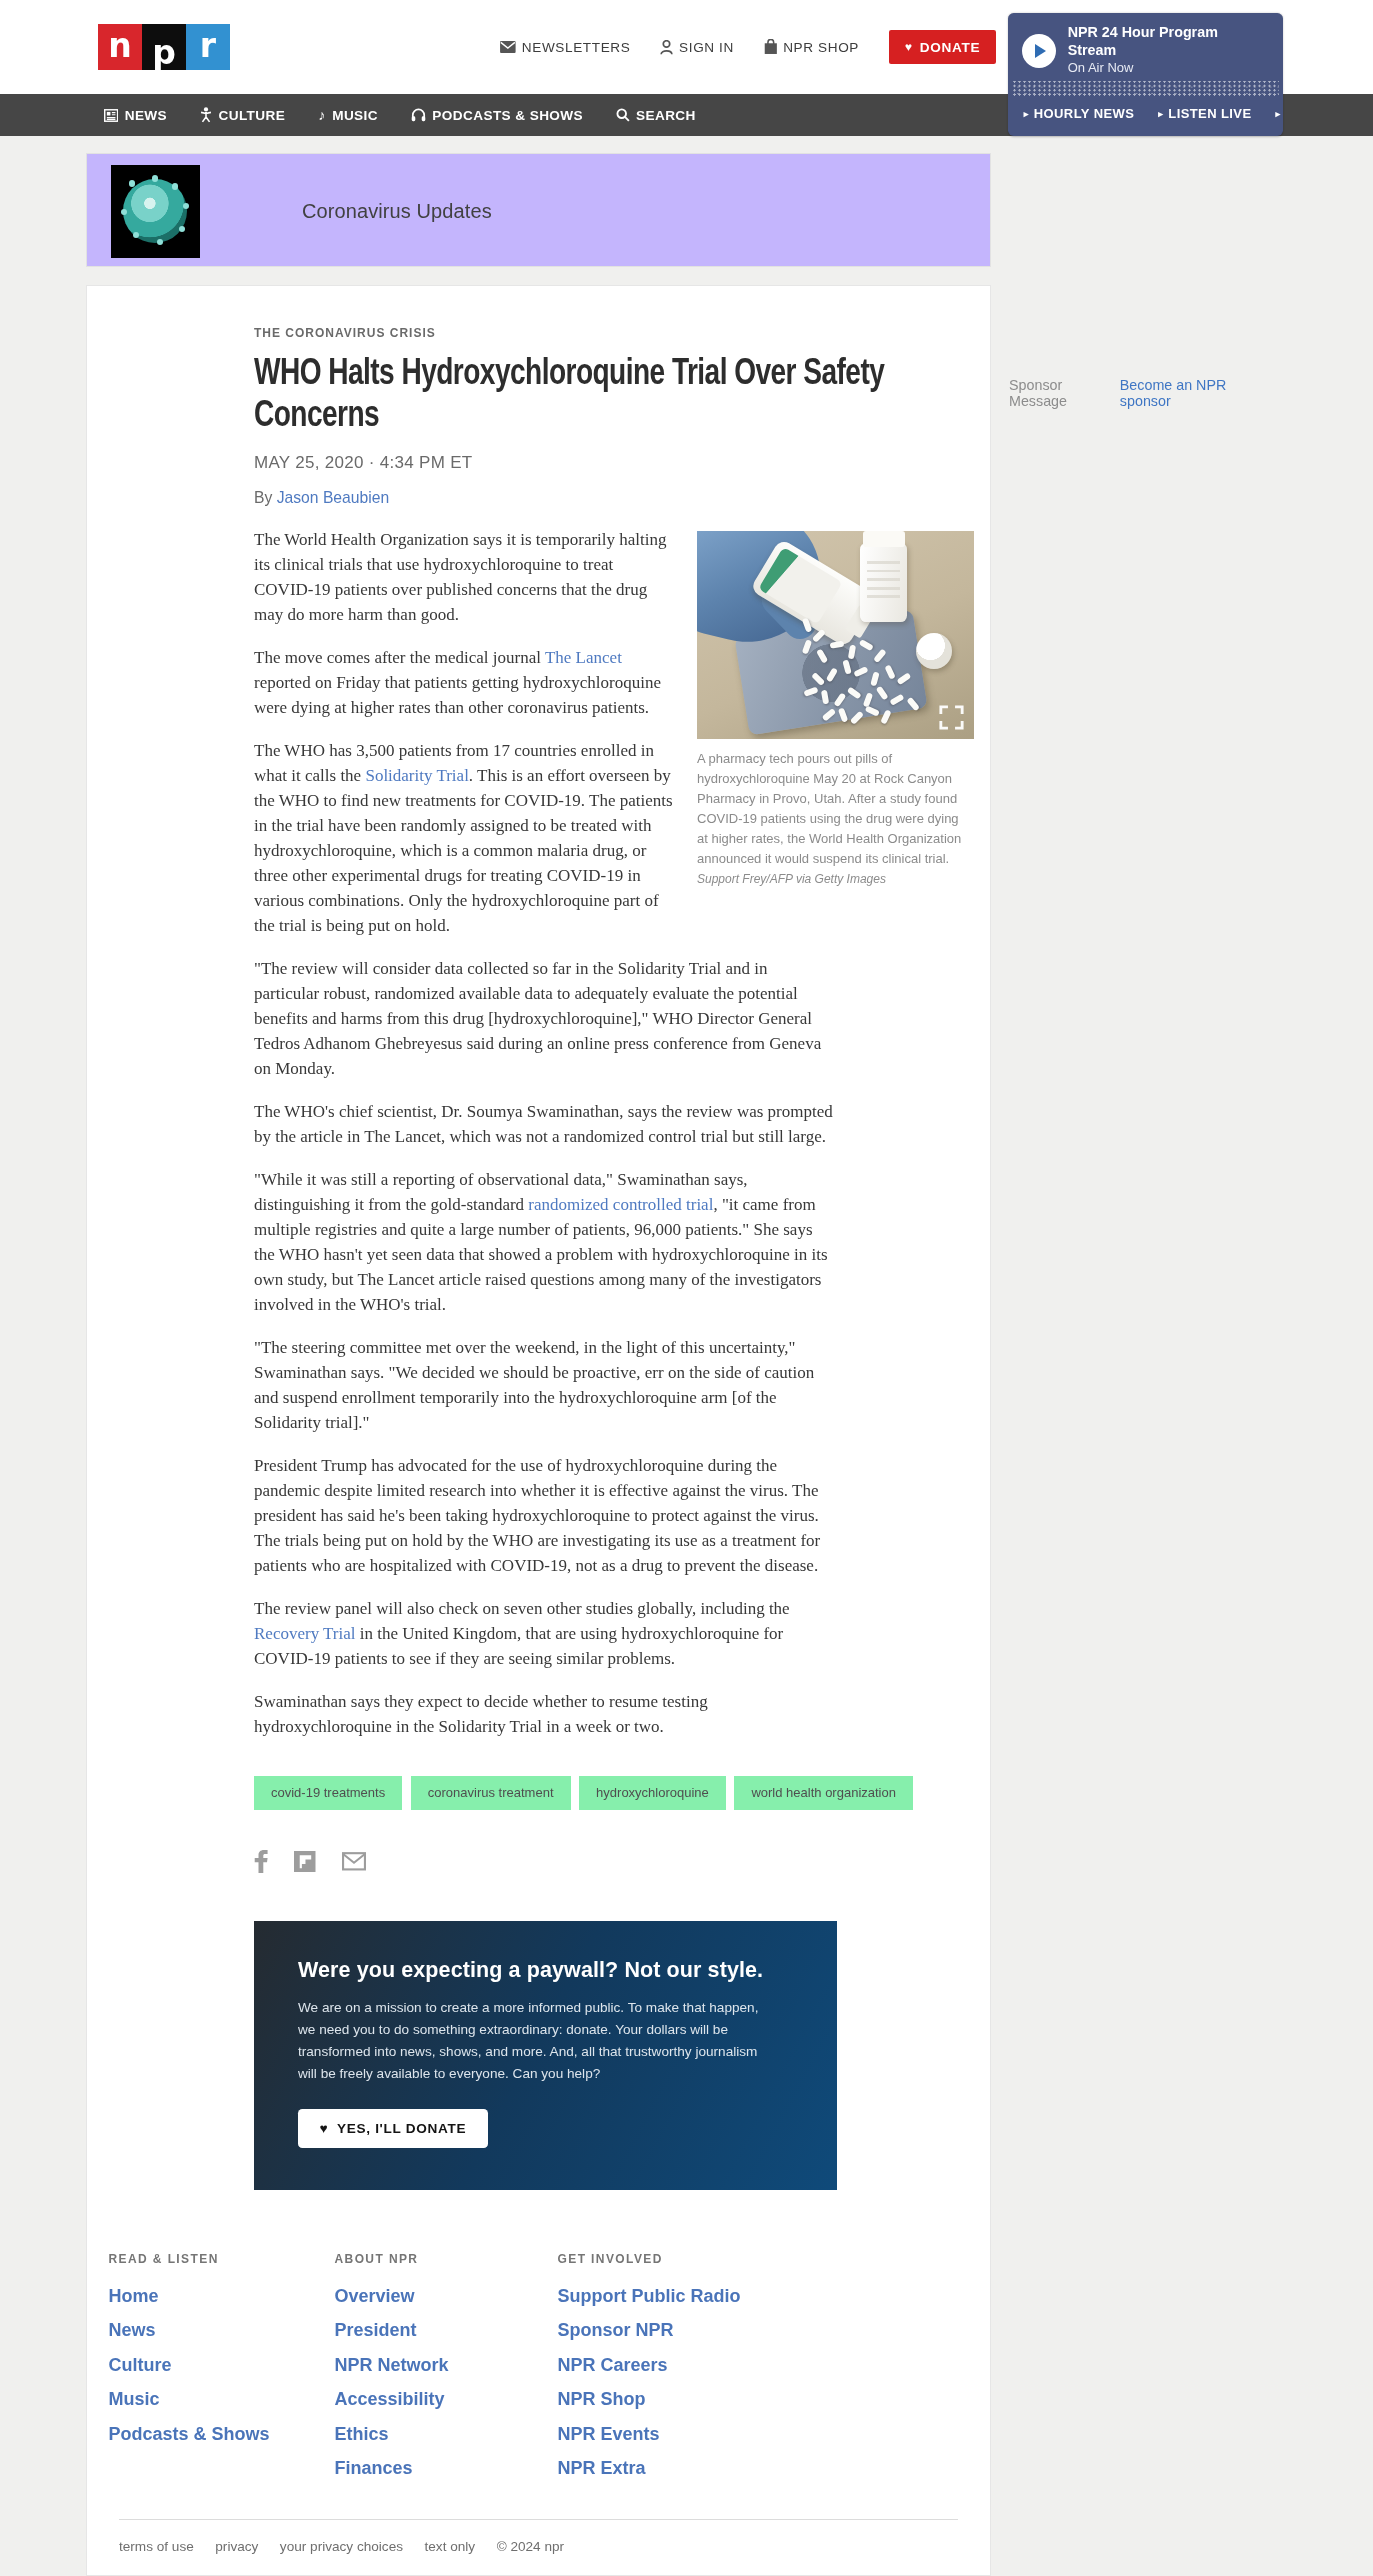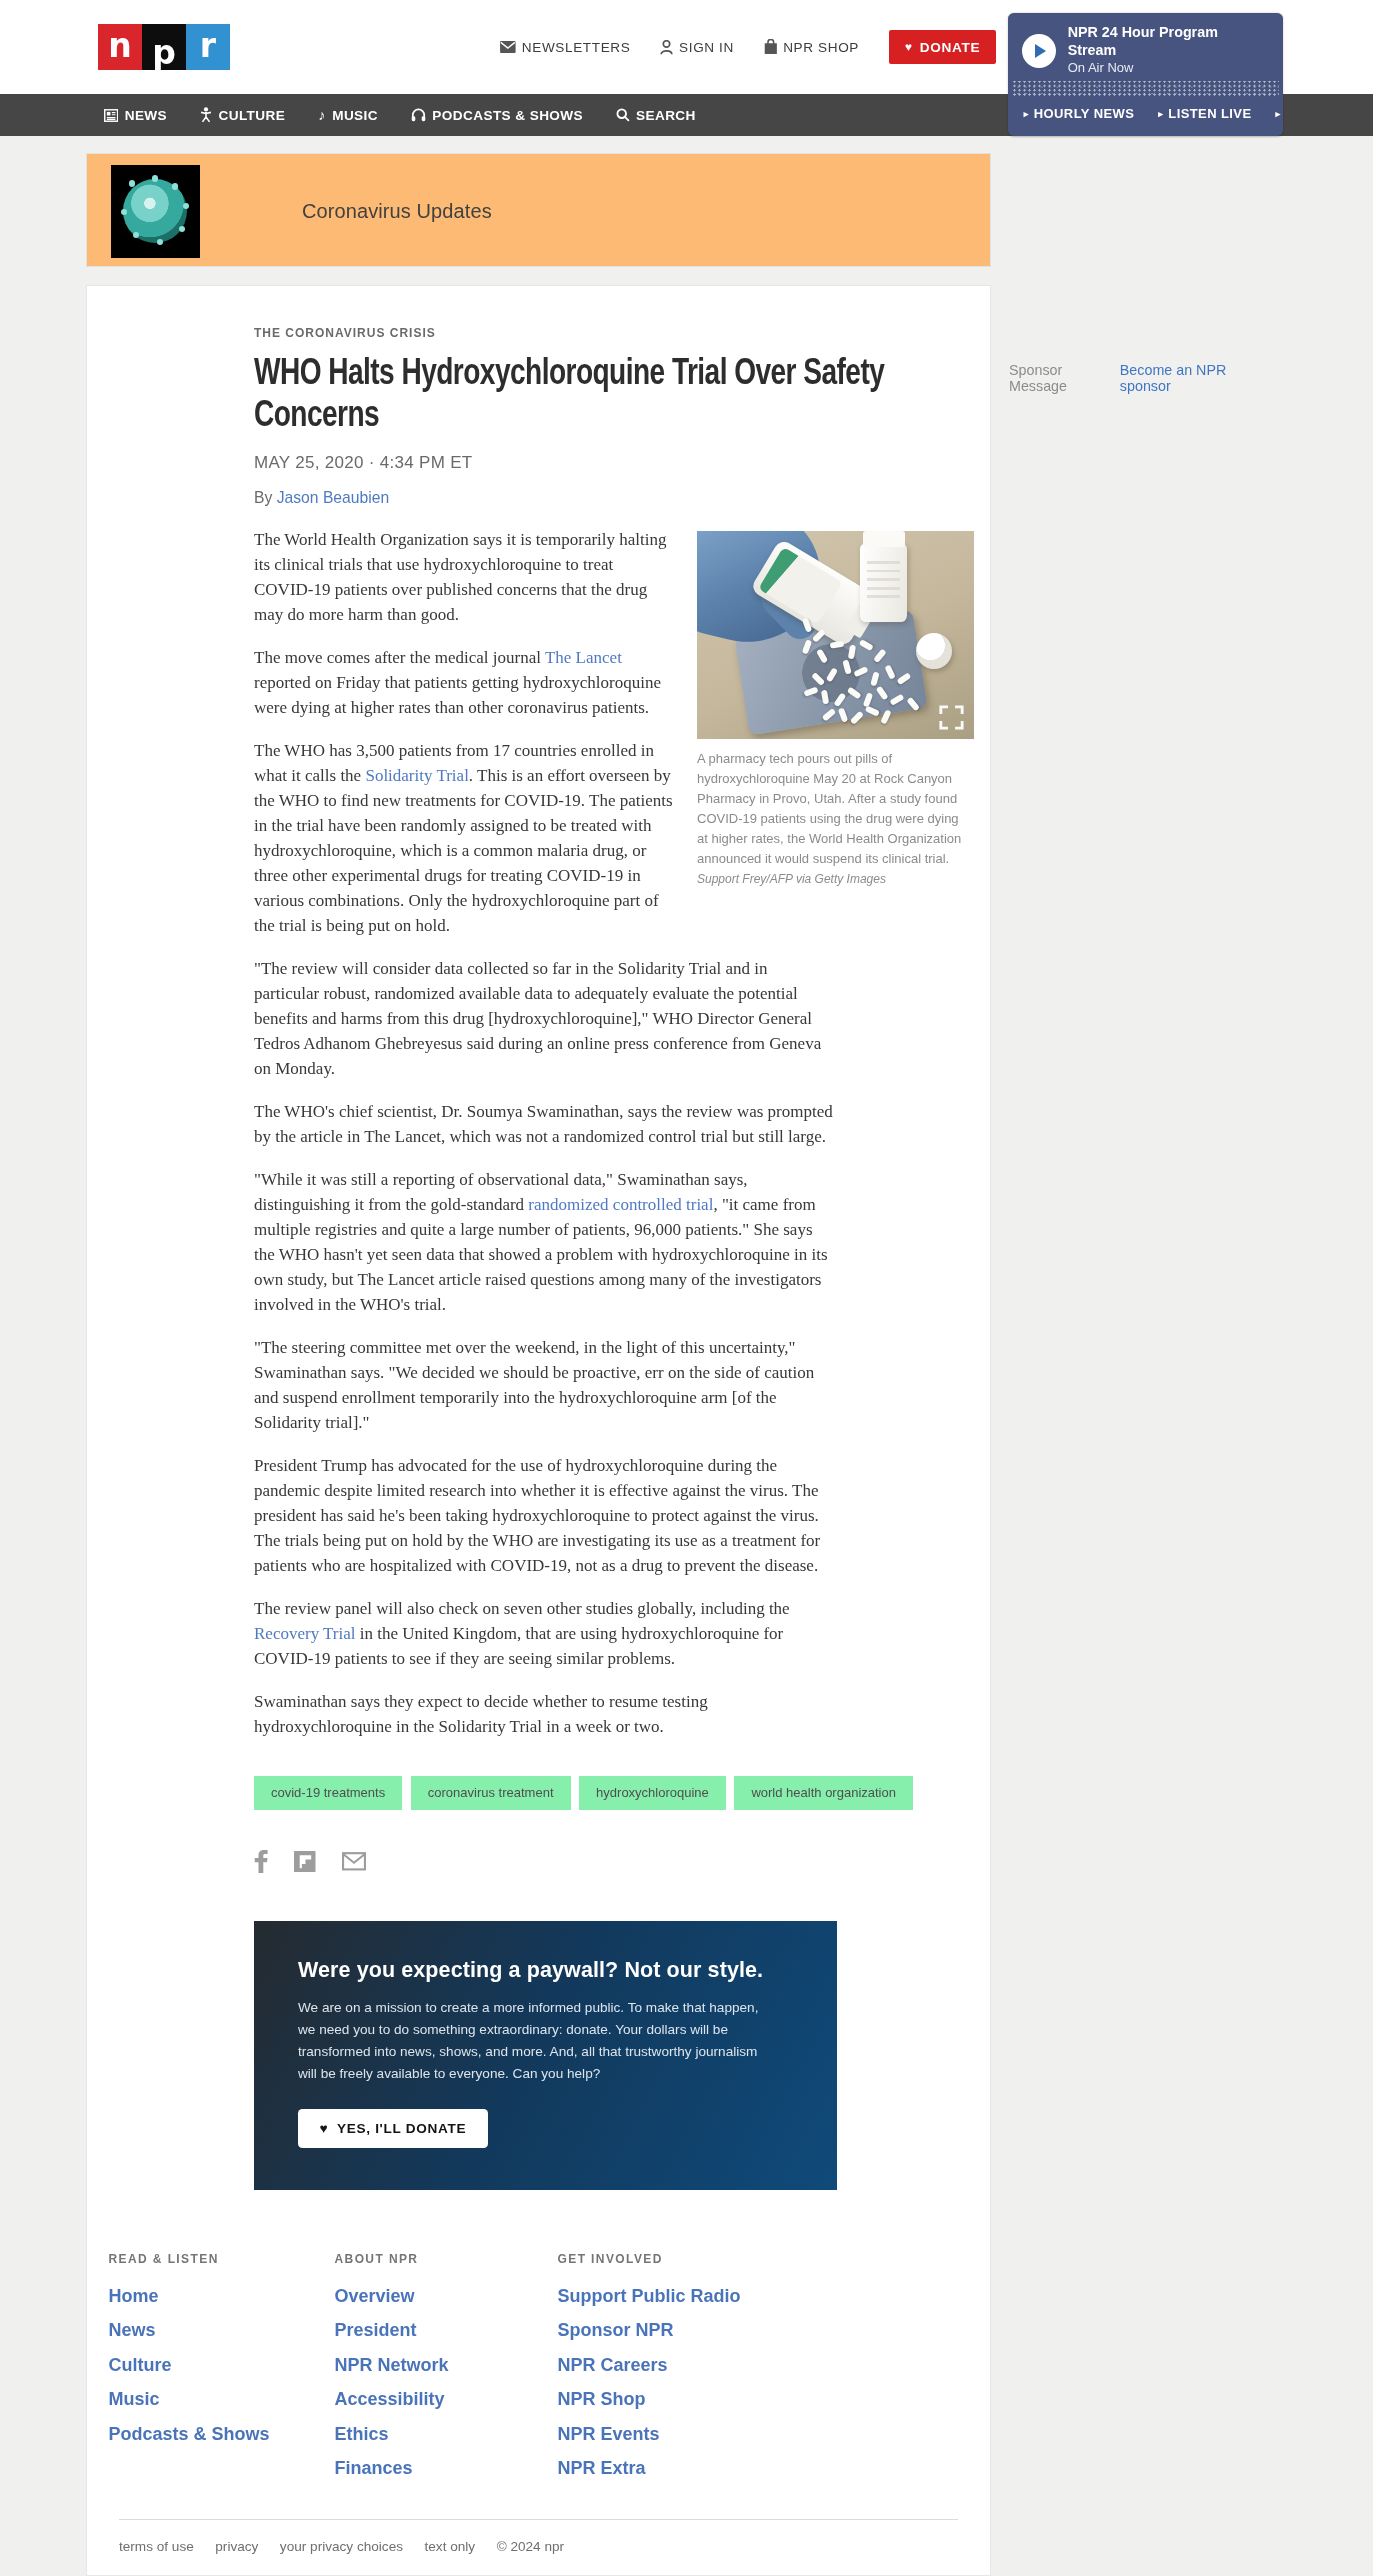--- a/index.html
+++ b/index.html
@@ -45,32 +45,32 @@
   .waveform { height:15.7px; margin:0 4.3px;
      background-image:radial-gradient(rgba(255,255,255,.55) 1.1px, transparent 1.1px),
                       radial-gradient(rgba(255,255,255,.35) 1.1px, transparent 1.1px);
      background-size:5px 4.3px, 7.9px 6.4px; background-position:0 100%, 2.1px 100%; }
   .live-row { height:34px; display:flex; align-items:center; padding:0 15.7px; gap:24px; }
   .live-item { color:#fff; font-size:13px; font-weight:600; letter-spacing:0.4px; display:flex;
                align-items:center; gap:5px; cursor:pointer; white-space:nowrap; }
   .live-item .tri { font-size:9.3px; position:relative; top:-0.7px; }
 
   
-  .series-card { position:absolute; left:86px; top:153px; width:905px; height:114px; background:#fdba74;
+  .series-card { position:absolute; left:86px; top:153px; width:905px; height:114px; background:#c4b5fd;
                  border:0.7px solid #e2e2e2; }
   .series-thumb { position:absolute; left:24px; top:10.7px; width:89px; height:93px; background:#000;
                   overflow:hidden; cursor:pointer; }
   .virus { position:absolute; left:12px; top:14.3px; width:64px; height:64px; border-radius:50%;
      background:radial-gradient(circle at 42% 38%, #d8f3ef 0 10%, #79d2c9 11% 34%, #35a99e 35% 62%, #1b6f67 63% 85%, #0c3d38 86% 100%); }
   .virus i { position:absolute; width:6.4px; height:6.4px; border-radius:50%; background:#8fe0d8; }
   .series-title { position:absolute; left:215px; top:0; height:114px; display:flex; align-items:center;
                   font-size:20px; color:#414141; letter-spacing:0.1px; }
 
   
-  .sponsor-rail { position:absolute; left:1009px; top:362px; width:266px; display:flex;
+  .sponsor-rail { position:absolute; left:1009px; top:377px; width:266px; display:flex;
                   justify-content:space-between; align-items:center; }
   .sponsor-label { font-size:14.3px; color:#8c8c8c; }
   .sponsor-link { font-size:14.3px; color:#3f76c4; cursor:pointer; }
 
   
   .article-card { position:absolute; left:86px; top:285px; width:905px; height:2291px; background:#fff;
                   border:0.7px solid #e6e6e6; }
   .article-inner { margin-left:167px; width:720px; padding-top:40px; }
   .kicker { font-size:12px; font-weight:600; letter-spacing:1px; color:#6a6a6a; cursor:pointer; }
   .article-title { margin-top:11.4px; width:859px; transform:scaleX(.78); transform-origin:0 0;

